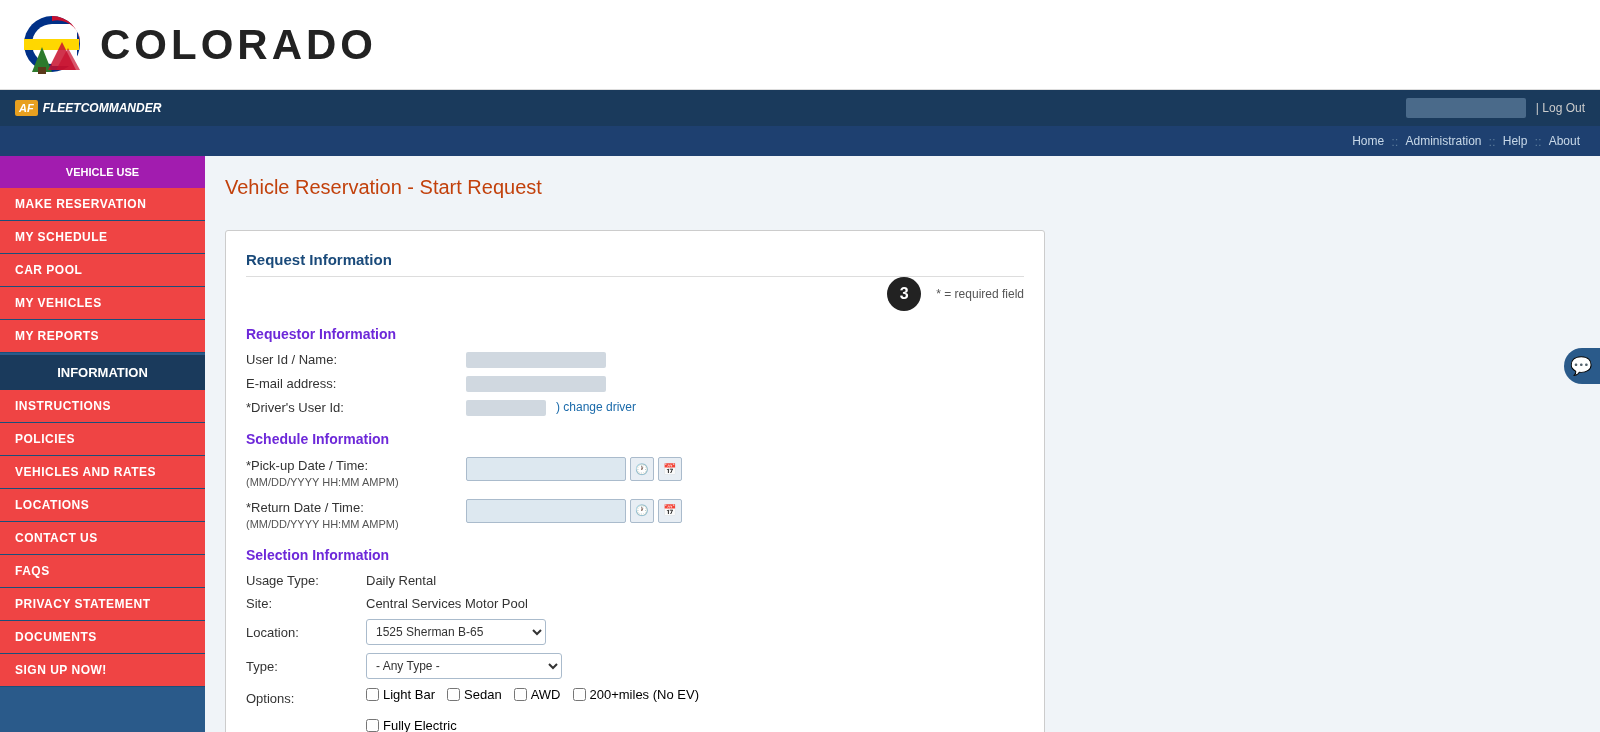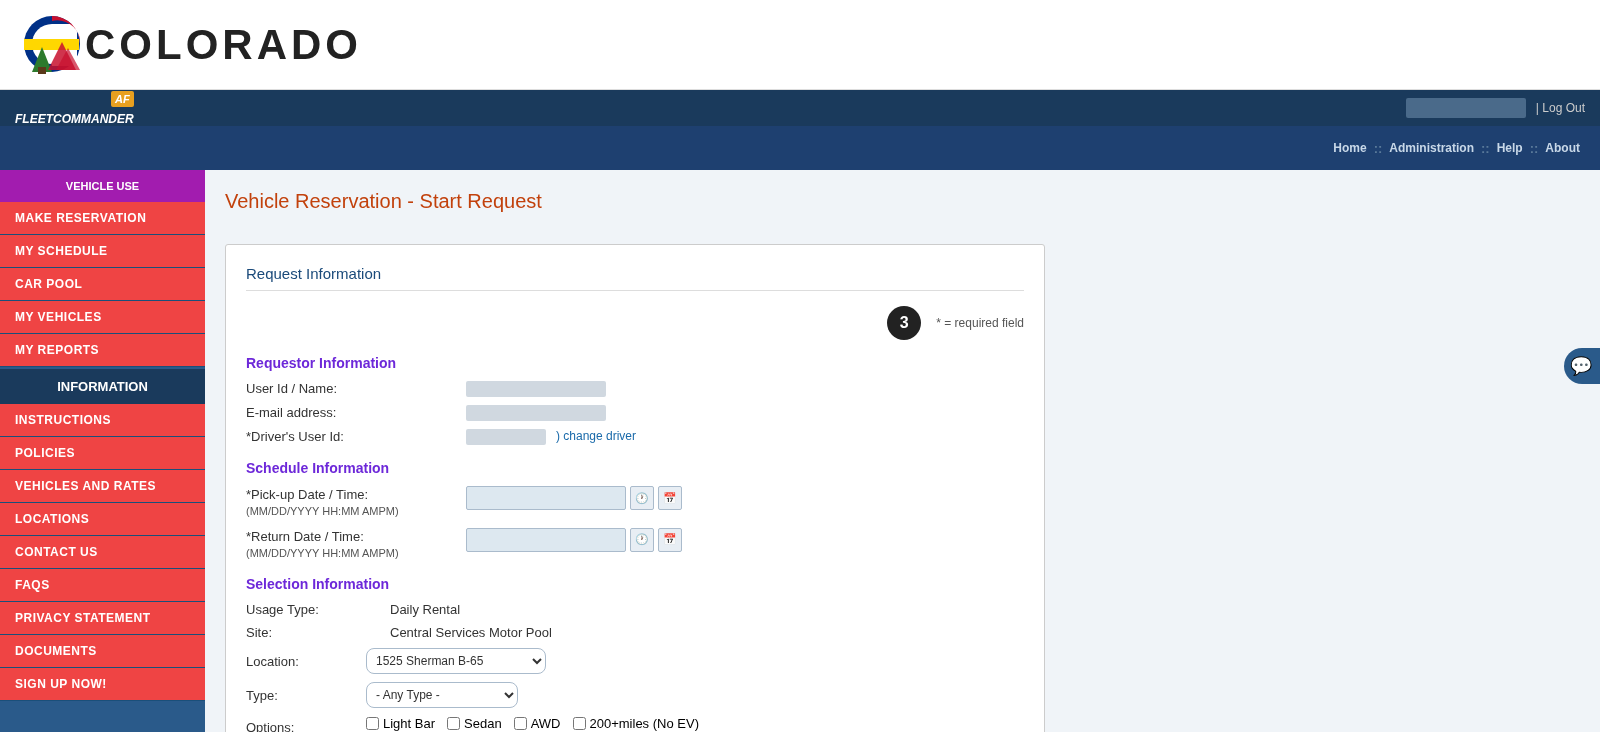--- a/index.html
+++ b/index.html
@@ -10,21 +10,21 @@
       background: #fff;
       padding: 10px 20px;
       display: flex;
       align-items: center;
       height: 90px;
       border-bottom: 1px solid #ddd;
     }
     .logo-area {
       display: flex;
       align-items: center;
-      gap: 0;
+      gap: 15px;
     }
     .colorado-text {
       font-size: 42px;
       font-weight: bold;
       letter-spacing: 4px;
       color: #222;
     }
 
     
     .fleet-bar {
@@ -34,23 +34,22 @@
       align-items: center;
       justify-content: space-between;
       padding: 0 15px;
     }
     .fleet-logo {
       color: #fff;
       font-size: 12px;
       font-weight: bold;
       font-style: italic;
       display: flex;
-      align-items: flex-end;
+      align-items: center;
       gap: 5px;
-      flex-direction: column;
     }
     .fleet-logo-icon {
       background: #e8a020;
       color: #fff;
       font-size: 11px;
       font-weight: bold;
       padding: 2px 4px;
       border-radius: 2px;
     }
     .fleet-right {
@@ -68,27 +67,26 @@
     }
     .logout-link {
       color: #ccc;
       text-decoration: none;
       font-size: 12px;
     }
 
     
     .nav-bar {
       background: #1e4070;
-      height: 44px;
+      height: 30px;
       display: flex;
       align-items: center;
       justify-content: flex-end;
       padding: 0 20px;
       gap: 5px;
-      font-weight: bold;
     }
     .nav-bar a {
       color: #c8d8e8;
       text-decoration: none;
       font-size: 12px;
     }
     .nav-bar .separator {
       color: #5a7a9a;
       margin: 0 2px;
     }
@@ -150,25 +148,24 @@
     
     .form-card {
       background: #fff;
       border: 1px solid #ccc;
       border-radius: 3px;
       padding: 20px;
       max-width: 820px;
     }
     .form-card-title {
       font-size: 15px;
-      font-weight: normal;
+      font-weight: bold;
       color: #1a4a7a;
       border-bottom: 1px solid #ddd;
       padding-bottom: 8px;
-      margin-bottom: 15px;
     }
 
     
     .step-area {
       display: flex;
       align-items: center;
       justify-content: flex-end;
       margin-bottom: 5px;
       gap: 15px;
     }
@@ -271,28 +268,27 @@
       margin-bottom: 8px;
       font-size: 13px;
     }
     .info-label {
       width: 120px;
       color: #333;
       flex-shrink: 0;
     }
     .info-value {
       color: #333;
-      margin-left: 24px;
     }
 
     
     select {
       height: 26px;
       border: 1px solid #aabbcc;
-      border-radius: 8px;
+      border-radius: 3px;
       background: #fff;
       font-size: 12px;
       padding: 0 5px;
       color: #333;
       cursor: pointer;
     }
 
     
     .options-row {
       display: flex;
@@ -477,21 +473,21 @@
       <div class="info-row">
         <span class="info-label">Location:</span>
         <select style="width:180px;">
           <option>1525 Sherman B-65</option>
           <option>Other Location</option>
         </select>
       </div>
 
       <div class="info-row">
         <span class="info-label">Type:</span>
-        <select style="width:152px;">
+        <select style="width:196px;">
           <option>- Any Type -</option>
           <option>Sedan</option>
           <option>SUV</option>
           <option>Truck</option>
         </select>
       </div>
 
       <div class="info-row">
         <span class="info-label">Options:</span>
         <div class="options-row">

